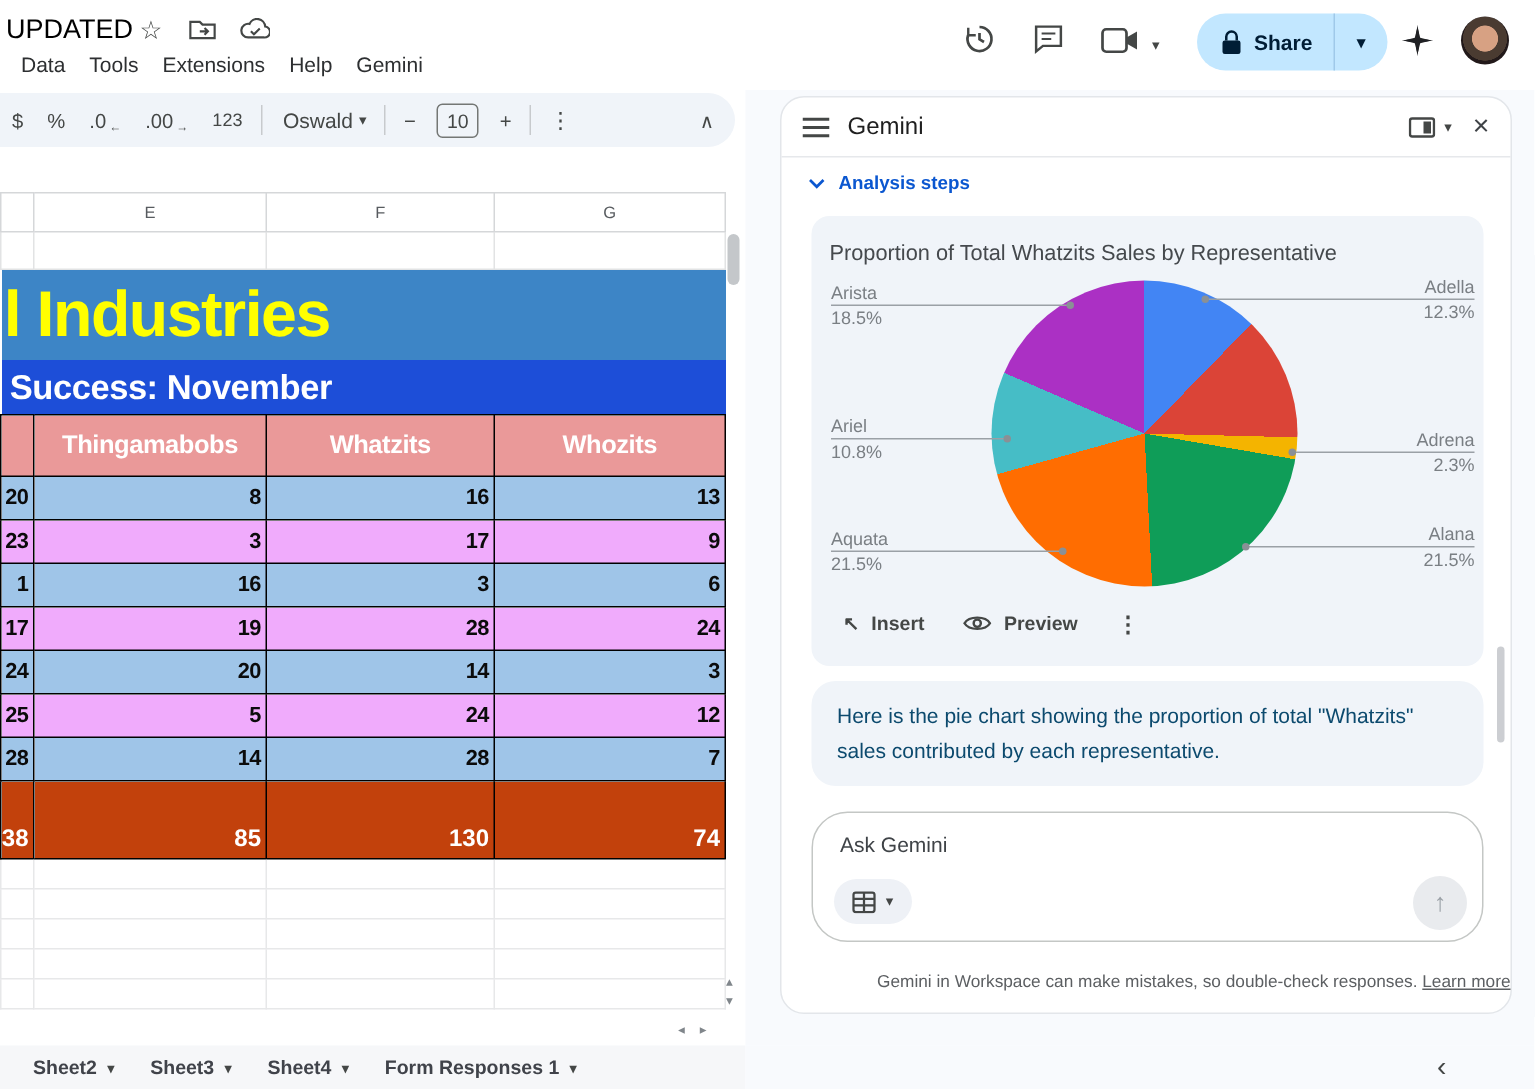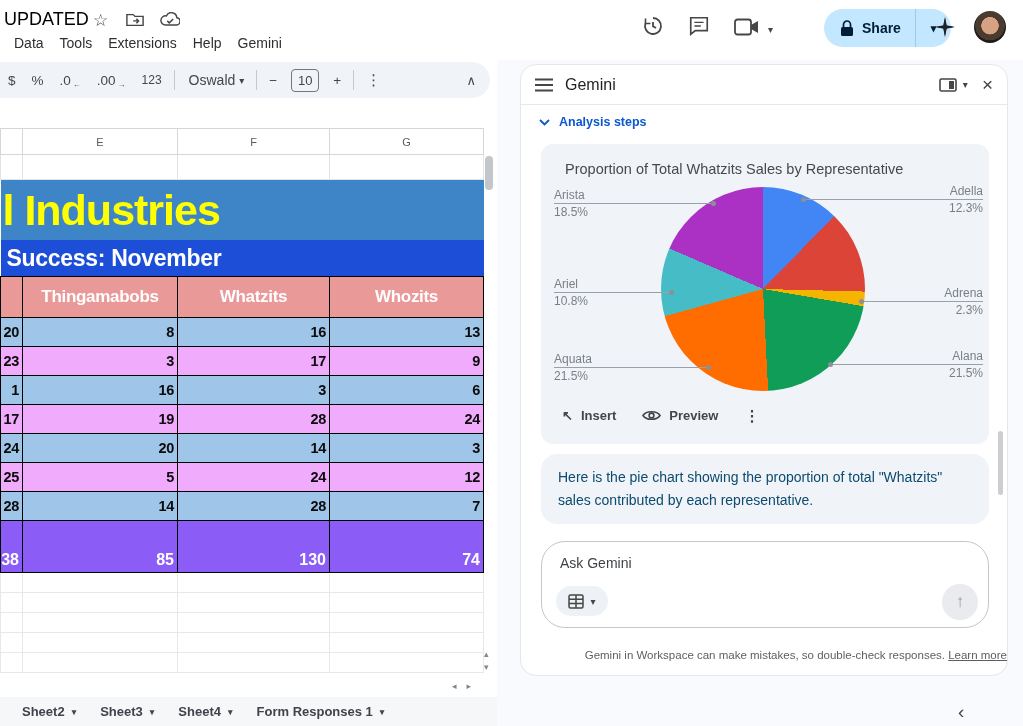--- a/index.html
+++ b/index.html
@@ -47,21 +47,21 @@
     line-height:58px; padding-left:2px; font-stretch:condensed; }
   .banner-yellow { background:#1d4ed8; height:37px; }
   .banner-yellow .t { font-weight:700; font-size:23px; color:#fff; line-height:36px;
     padding-left:6px; letter-spacing:-0.3px; }
   .hrow td { background:#ea9999; border:1px solid #000; height:41px; text-align:center;
     color:#fff; font-weight:700; font-size:17px; letter-spacing:-0.3px; }
   .drow td { border:1px solid #000; height:29px; text-align:right; padding-right:3px;
     font-weight:700; font-size:14.5px; color:#0b0b0b; letter-spacing:-0.3px; }
   .drow.odd td { background:#9fc5e8; }
   .drow.even td { background:#f0abfc; }
-  .trow td { background:#8b5cf6; border:1px solid #000; height:52px; text-align:right;
+  .trow td { background:#c2410c; border:1px solid #000; height:52px; text-align:right;
     vertical-align:bottom; padding:0 3px 3px 0; color:#fff; font-weight:700; font-size:16px; }
   .erow td { border:1px solid #e7e8e9; background:#fff; height:20px; }
 
   .vscroll-arrows, .hscroll-arrows { color:#80868b; font-size:9px; line-height:13px; }
 
   
   .tabbar { left:0; top:697px; width:497px; height:29px; background:#f6f7f9;
     display:flex; padding-left:10px; }
   .sheettab { display:flex; align-items:center; gap:7px; padding:0 12px; height:29px;
     font-size:13px; font-weight:600; color:#40434a; }
@@ -74,21 +74,21 @@
     border:1px solid #e3e6ea; border-radius:16px; }
   .panel-header { display:flex; align-items:center; height:40px; padding:0 14px;
     border-bottom:1px solid #e6e8eb; }
   .panel-title { font-size:16px; color:#1f1f1f; margin-left:12px; flex:1; }
   .ph-icon { display:flex; align-items:center; color:#444746; }
   .analysis { display:flex; align-items:center; gap:9px; padding:10px 0 0 18px;
     color:#0b57d0; font-size:12.5px; font-weight:600; }
 
   .chart-card { left:20px; top:79px; width:448px; height:300px; background:#f0f4f9;
     border-radius:12px; }
-  .chart-title { left:24px; top:17px; font-size:14.5px; color:#45494d; }
+  .chart-title { left:12px; top:17px; font-size:14.5px; color:#45494d; }
   .pie { left:120px; top:43px; width:204px; height:204px; border-radius:50%; }
   .callout { font-size:12px; color:#7a7f84; line-height:14px; }
   .co-line { height:0; border-top:1.5px solid #9aa0a6; position:relative; margin:1px 0; }
   .co-line::after { content:""; position:absolute; width:5px; height:5px; border-radius:50%;
     background:#8a9095; top:-3.5px; }
   .callout.left .co-line::after { right:-2px; }
   .callout.right { text-align:right; }
   .callout.right .co-line { margin-left:auto; }
   .callout.right .co-line::after { left:-2px; }
   .chart-actions { left:13px; top:260px; display:flex; align-items:center; gap:10px;
@@ -154,21 +154,21 @@
     </svg>
     </div>
   <div class="abs right-icons" style="left:734px; top:18px;">
     <svg width="26" height="18" viewBox="0 0 26 18" fill="none" stroke="#444746" stroke-width="1.8">
       <rect x="1" y="1.5" width="16" height="15" rx="2.5"></rect>
         <path d="M17 7 l7-4 v12 l-7-4 z" fill="#444746" stroke="none"></path>
     </svg>
     </div>
   <span class="abs caret" style="left:768px; top:24px;">▾</span>
 
-  <div class="abs share-pill" style="left:824px; top:9px;">
+  <div class="abs share-pill" style="left:798px; top:9px;">
     <div class="share-main">
       <svg width="14" height="17" viewBox="0 0 14 17" fill="none" stroke="#001d35" stroke-width="1.7">
         <rect x="1" y="7" width="12" height="9" rx="1.5" fill="#001d35" stroke="none"></rect>
           <path d="M3.5 7 V4.5 a3.5 3.5 0 0 1 7 0 V7"></path>
       </svg>
       <span>Share</span>
     </div>
     <div class="share-caret">
       <span>▾</span>
     </div>

